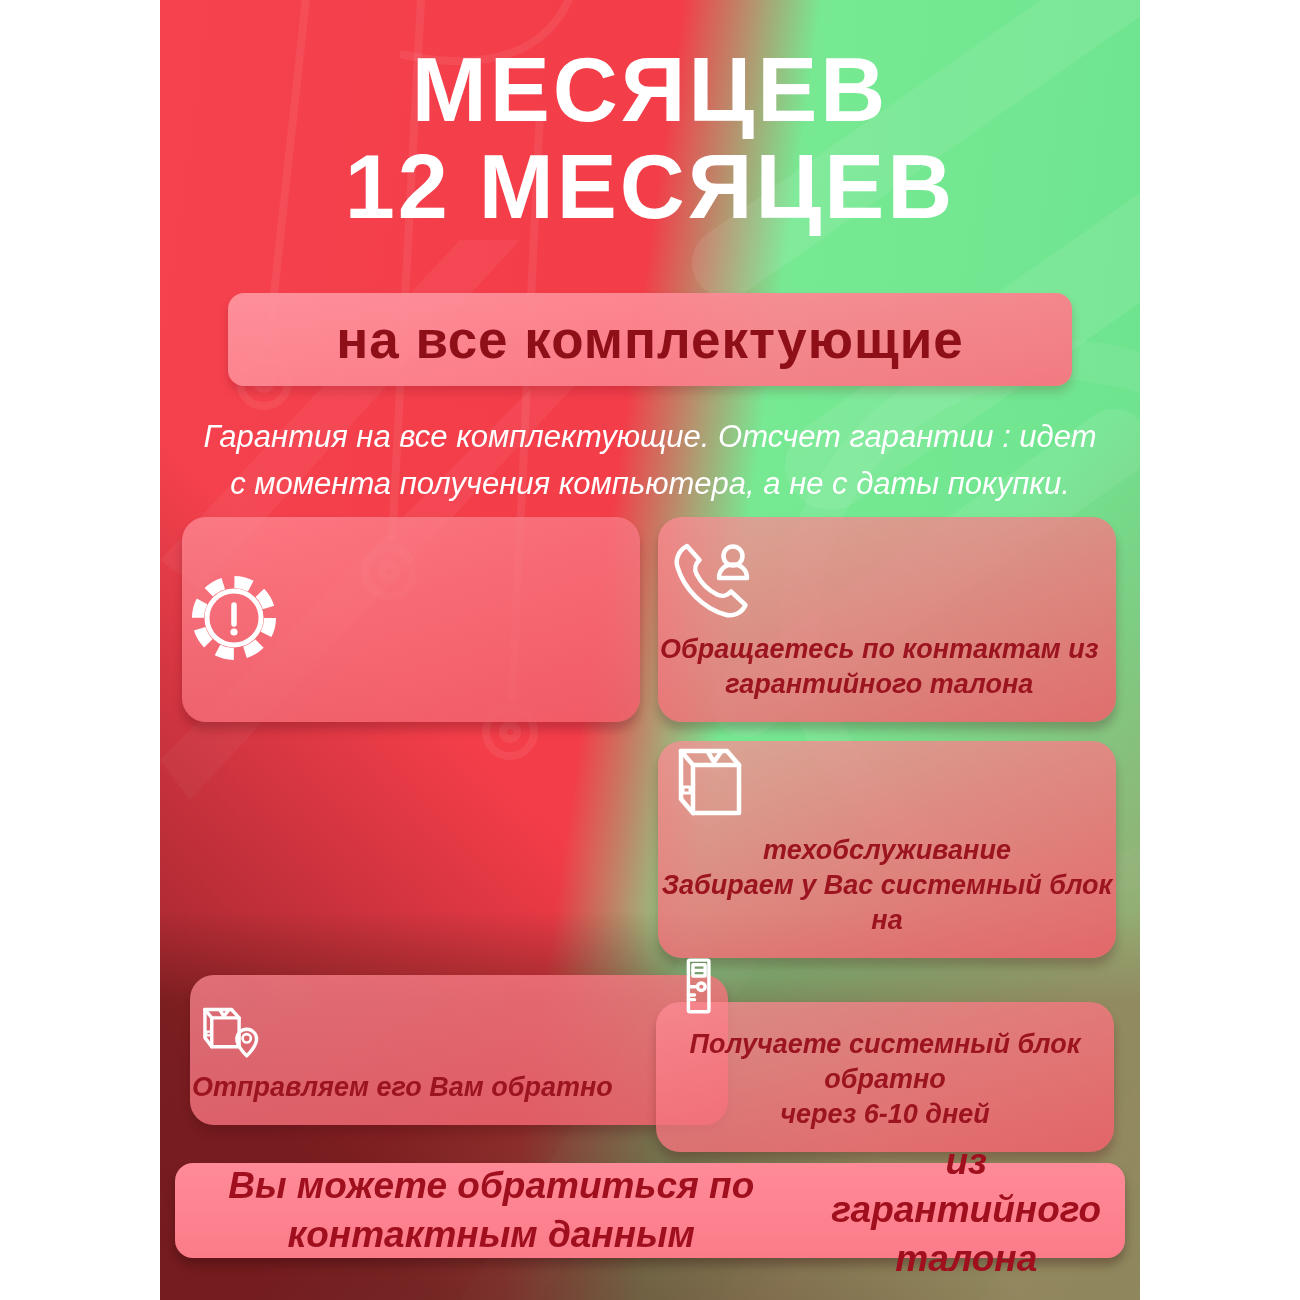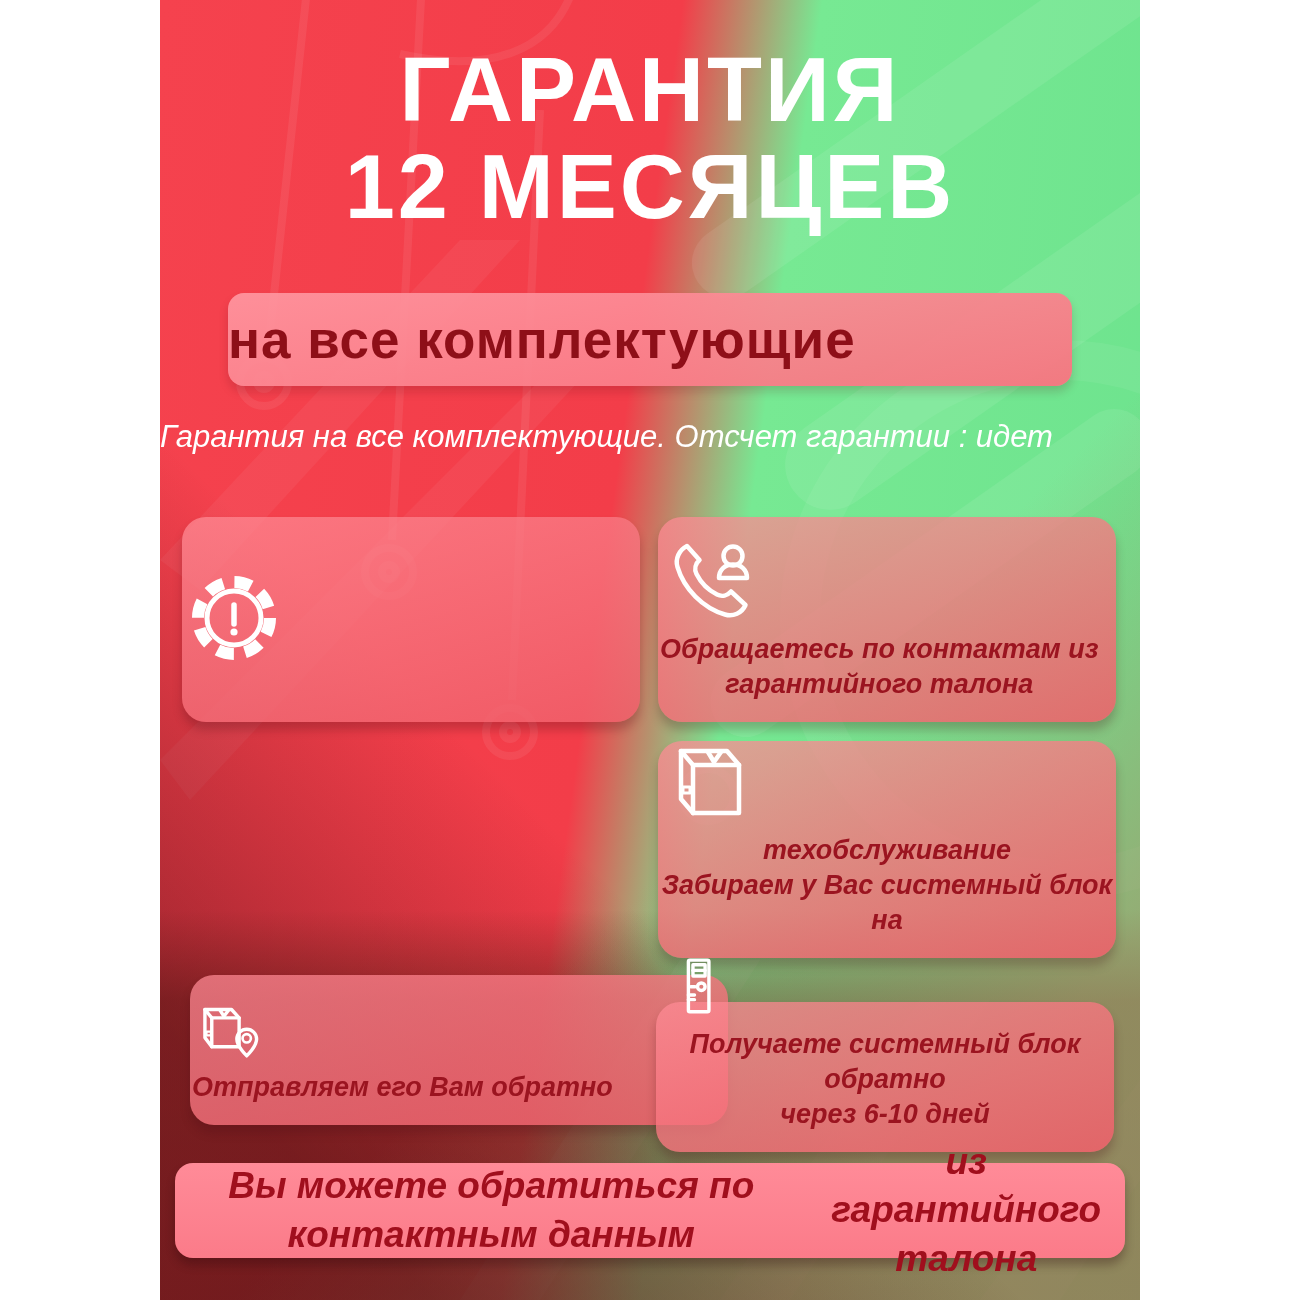--- a/index.html
+++ b/index.html
@@ -14,24 +14,24 @@
       linear-gradient(to bottom, rgba(86,33,20,0) 70%, rgba(86,33,20,0.45) 77%, rgba(80,30,18,0.5) 100%);}
   .content{position:absolute;inset:0;}
 
   .title{position:absolute;left:0;top:42px;width:100%;margin:0;text-align:center;
          color:#ffffff;font-size:90px;font-weight:800;line-height:1.08;letter-spacing:3px;}
   .title span{display:block;}
 
   .banner{position:absolute;left:68px;top:293px;width:844px;height:93px;border-radius:16px;
           background:linear-gradient(170deg, rgba(255,150,160,0.92), rgba(248,116,128,0.95));
           box-shadow:0 6px 10px rgba(90,10,20,0.18);
-          display:flex;align-items:center;}
+          display:flex;align-items:center;justify-content:center;}
   .banner span{color:#8e0f18;font-size:53px;font-weight:800;letter-spacing:1px;}
 
-  .intro{position:absolute;left:0;top:414px;width:100%;margin:0;
+  .intro{position:absolute;left:0;top:414px;width:100%;margin:0;text-align:center;
          color:#ffffff;font-size:31px;font-style:italic;font-weight:500;line-height:1.5;}
   .intro span{display:block;}
 
   .card{position:absolute;border-radius:24px;
         background:linear-gradient(165deg, rgba(255,140,150,0.72), rgba(240,95,106,0.85));
         box-shadow:0 8px 10px rgba(70,10,18,0.25);
         display:flex;flex-direction:column;align-items:flex-start;justify-content:flex-end;
         padding:16px 2px 20px;box-sizing:border-box;}
   .icon-wrap{flex:1;display:flex;align-items:center;justify-content:center;}
   .card-text{text-align:center;color:#9b1420;font-size:27px;font-style:italic;
@@ -90,30 +90,31 @@
         <polygon points="300,1300 520,960 600,960 380,1300"></polygon>
         <polygon points="560,1300 760,1000 830,1000 630,1300"></polygon>
         <polygon points="820,1300 980,1080 980,1180 900,1300"></polygon>
       </g>
     </svg>
 
     <div class="overlay"></div>
 
     <div class="content">
       <h1 class="title">
-        <span>ГАРАНТИЯ</span>
+        <span>МЕСЯЦЕВ</span>
         <span>12 МЕСЯЦЕВ</span>
       </h1>
 
       <div class="banner">
         <span>на все комплектующие</span>
       </div>
 
       <p class="intro">
         <span>Гарантия на все комплектующие. Отсчет гарантии : идет</span>
+        <span>с момента получения компьютера, а не с даты покупки.</span>
       </p>
 
       <div class="card c1">
         <div class="icon-wrap">
           <svg viewBox="0 0 100 100" class="ic">
             <circle cx="50" cy="50" r="36" stroke-width="12" stroke-dasharray="17 11.3" stroke-linecap="butt"></circle>
             <circle cx="50" cy="50" r="27" stroke-width="5"></circle>
             <line x1="50" y1="37" x2="50" y2="56" stroke-width="5.5"></line>
             <circle cx="50" cy="64" r="2.6" fill="#ffffff" stroke-width="2"></circle>
           </svg>

